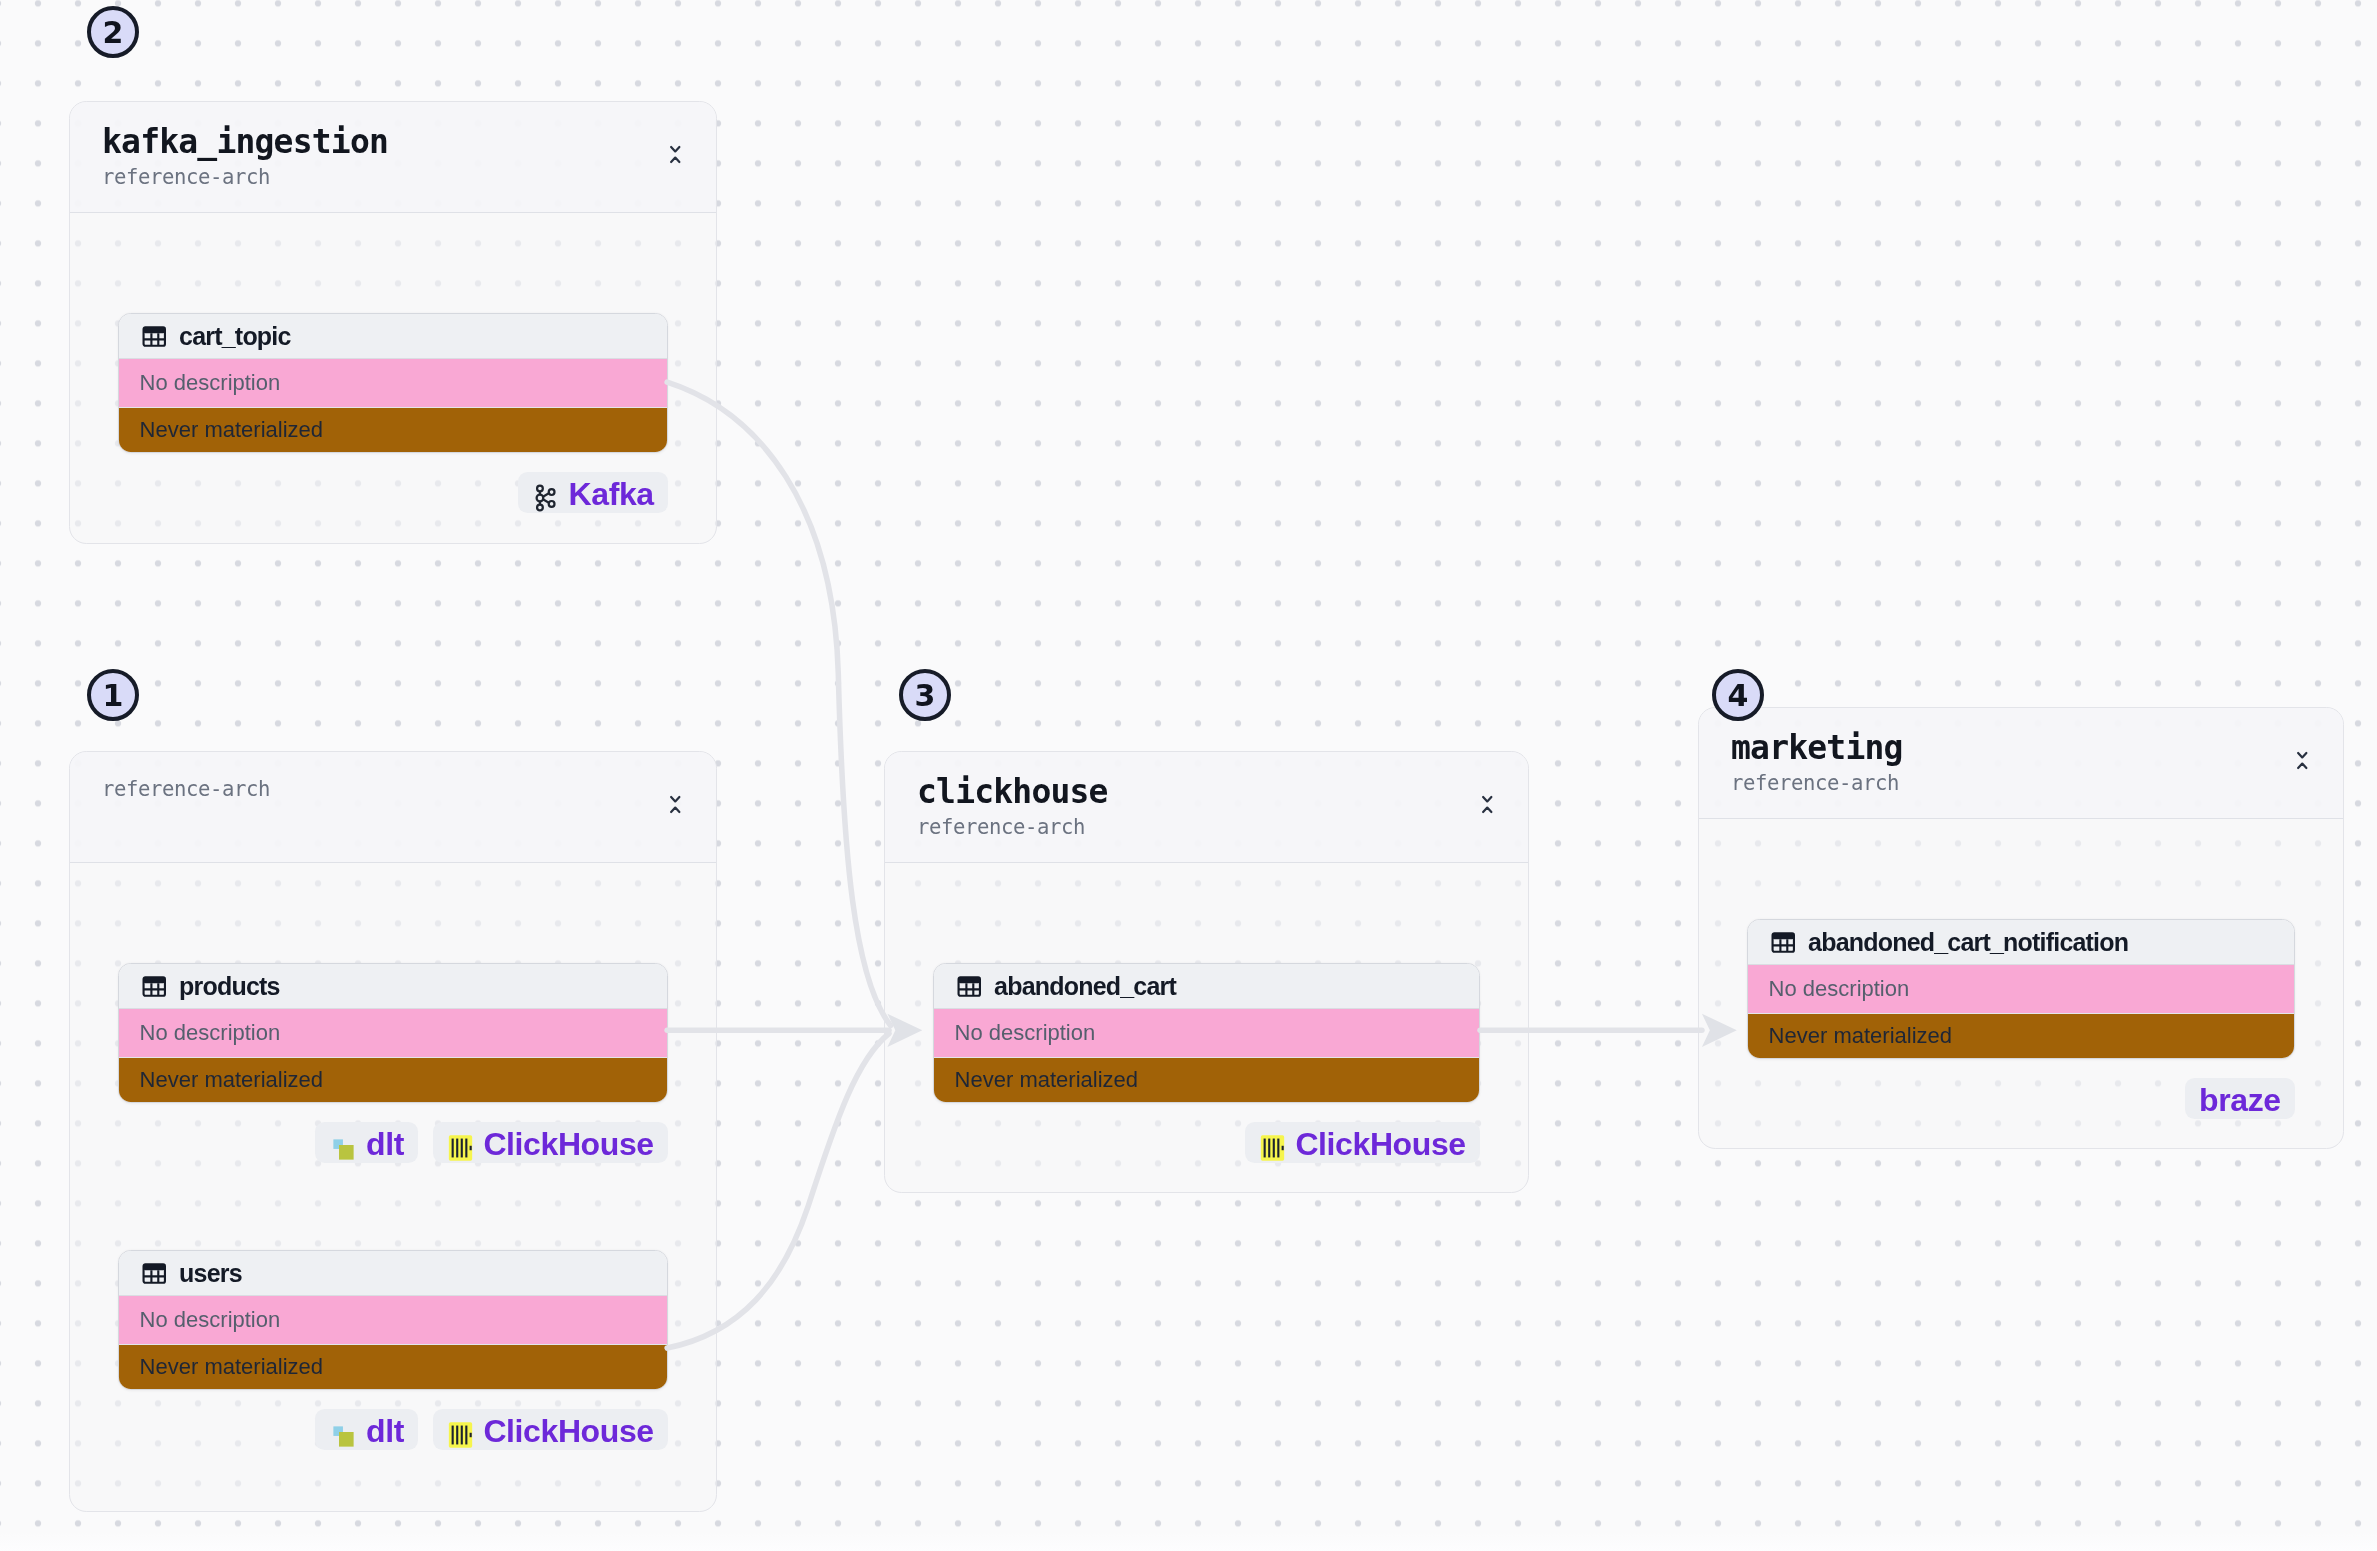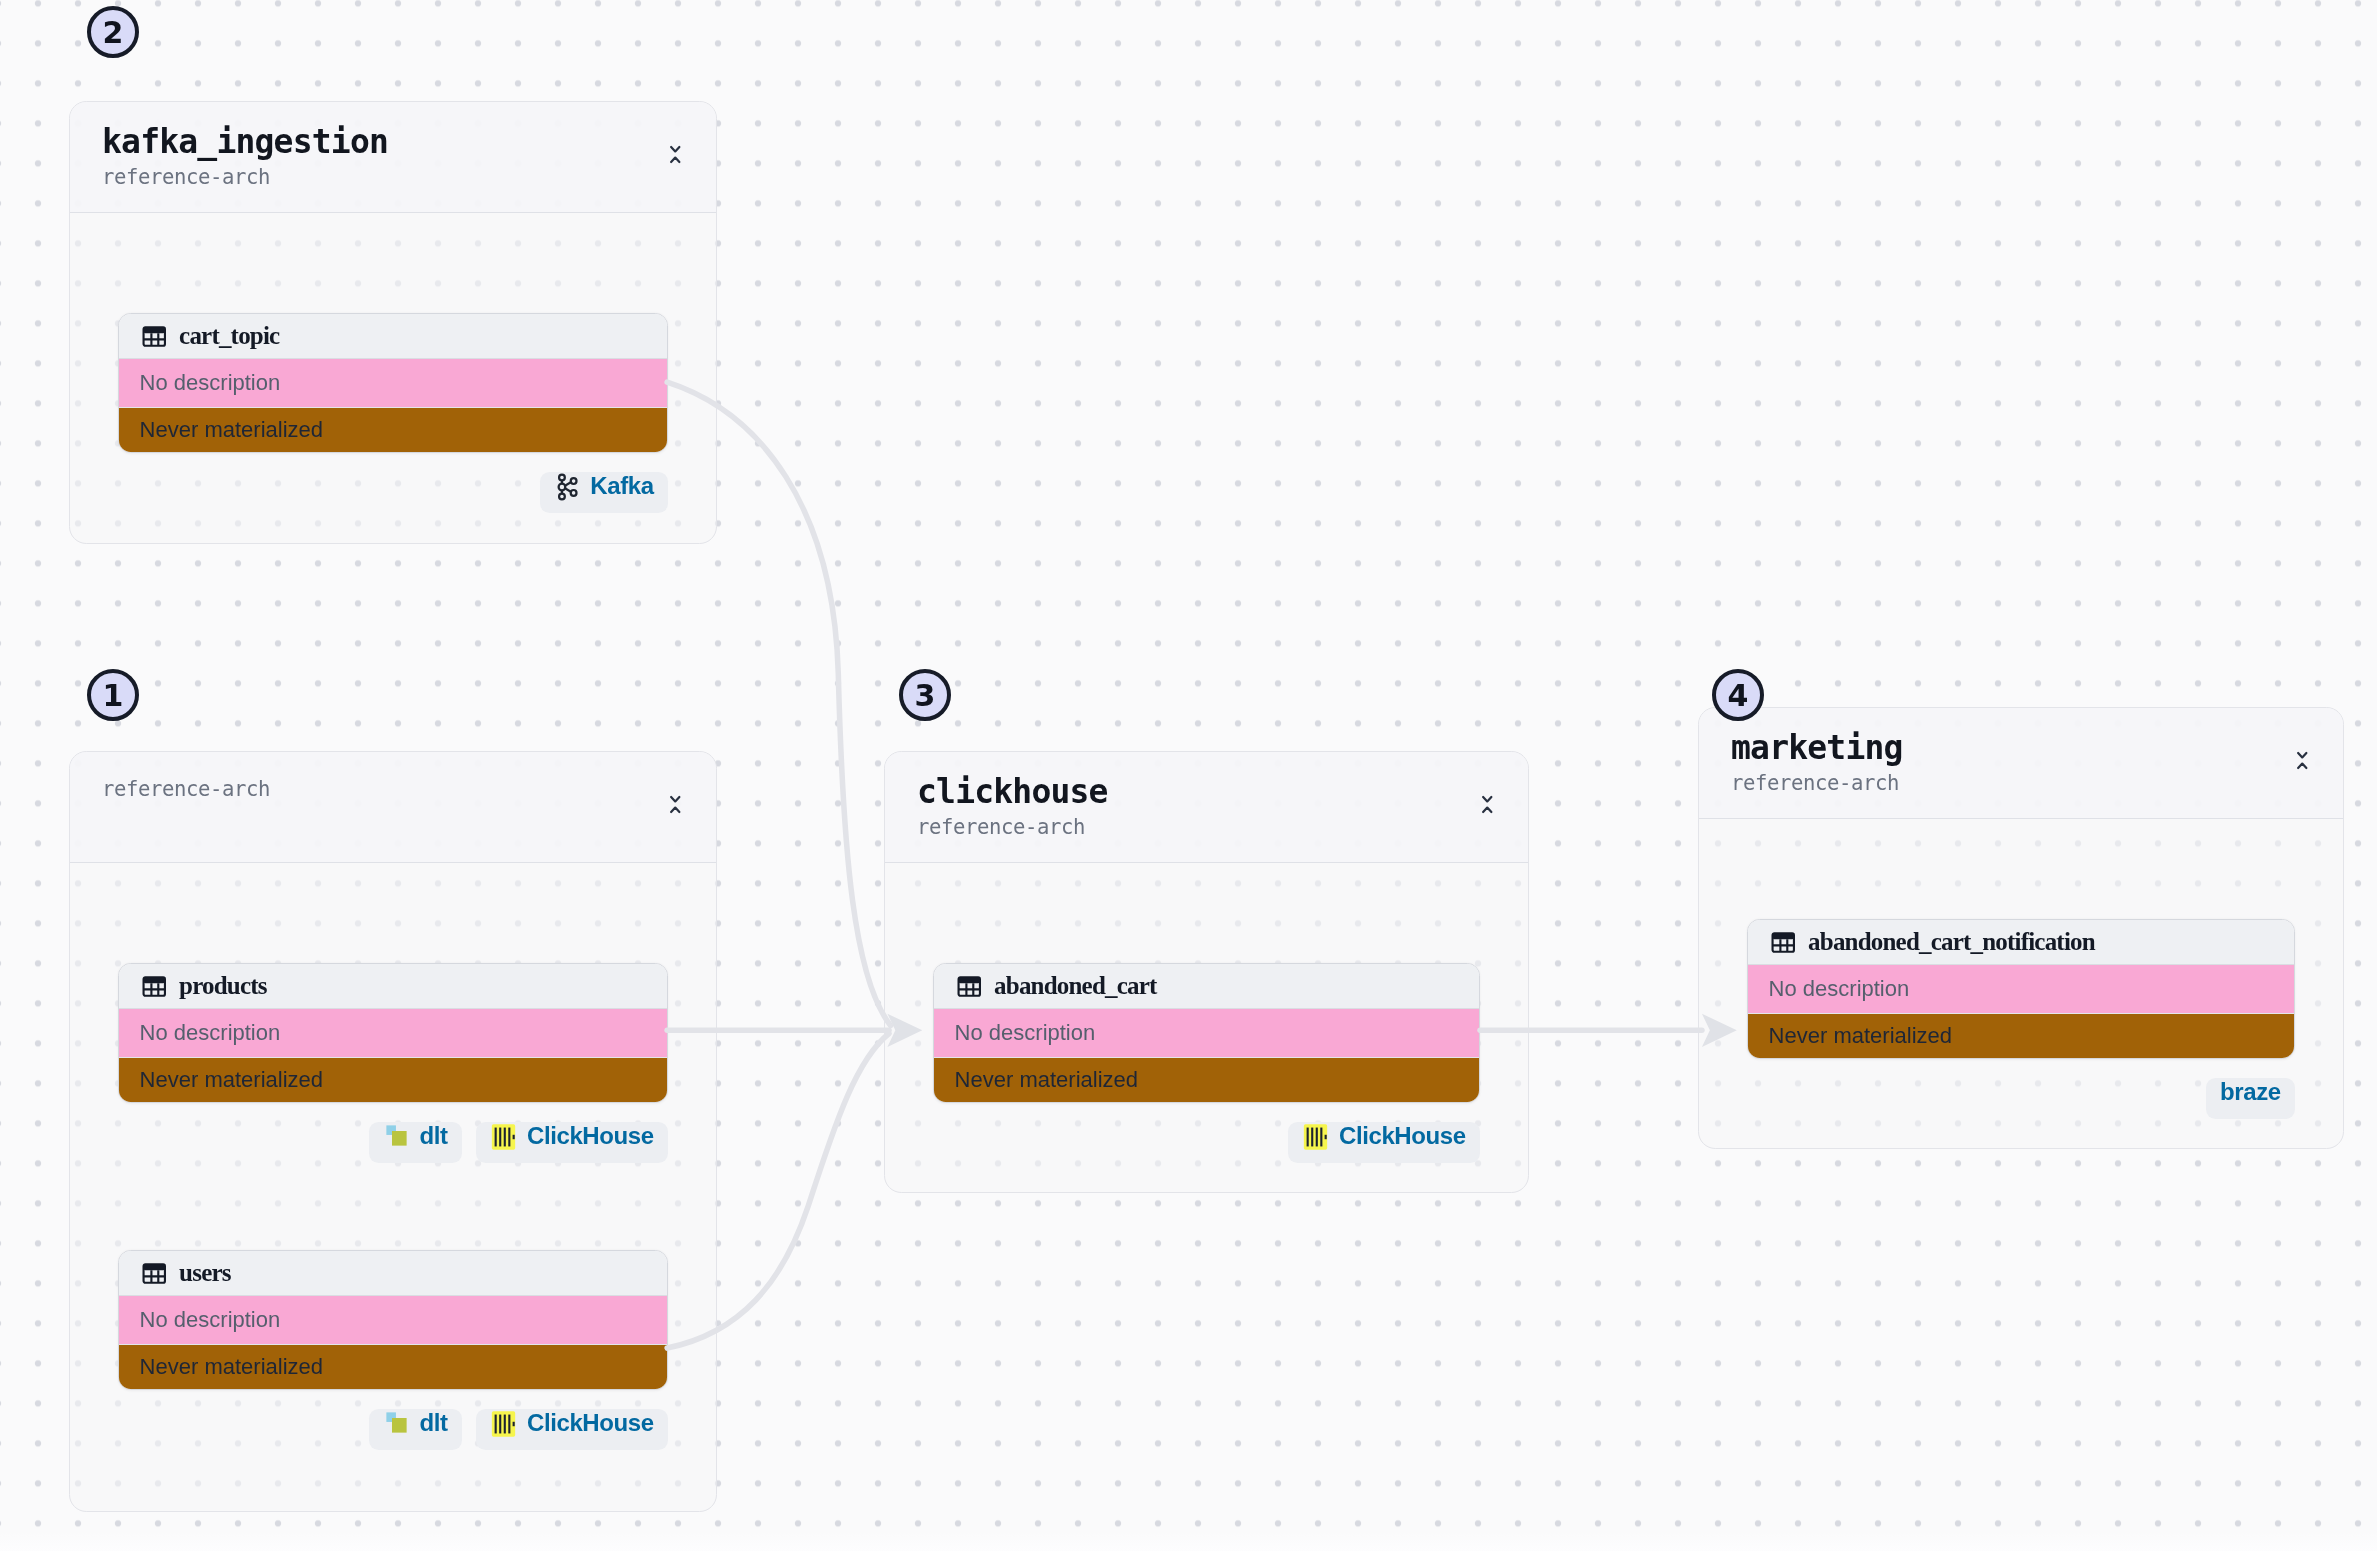--- a/index.html
+++ b/index.html
@@ -58,42 +58,42 @@
   .asset{
     margin:0 48px;border:1.6px solid #d5d8de;border-radius:12.7px;
     overflow:hidden;background:#ffffff;
     box-shadow:0 0.8px 2.4px rgba(20,25,40,0.05);
   }
   .asset-head{
     height:44px;background:#eef0f3;border-bottom:1.2px solid #dadde2;
     display:flex;align-items:center;gap:11px;padding:0 20.6px;
   }
   .asset-name{
-    font-family:Liberation Serif, serif;
+    font-family:Liberation Sans, sans-serif;
     font-size:25px;font-weight:700;color:#141a26;letter-spacing:-0.8px;white-space:nowrap;
   }
   .asset-desc{
     height:48px;background:#f9a8d4;border-bottom:1.2px solid #e4e6ea;
     display:flex;align-items:center;padding:0 20.6px;
     font-size:22px;color:#555f6d;
   }
   .asset-status{
     height:44px;background:#a16207;
     display:flex;align-items:center;padding:0 20.6px;
     font-size:22px;color:#1e2636;
   }
 
   
   .tag-row{
     margin:19px 48px 0 48px;display:flex;justify-content:flex-end;gap:14.3px;height:41px;
   }
   .tag{
-    display:flex;align-items:flex-start;gap:9.5px;
+    display:flex;align-items:flex-end;gap:9.5px;
     background:#eceef2;border-radius:9.5px;padding:0 14.3px;
-    font-size:24px;font-weight:700;color:#0369a1;cursor:pointer;
+    font-size:32px;font-weight:700;color:#6d28d9;cursor:pointer;
     letter-spacing:-0.4px;
   }
   .tag .tag-icon{display:flex;align-items:center;}
 
   
   .badge{
     position:absolute;z-index:3;width:52px;height:52px;border-radius:50%;
     background:#d9dbf8;border:4px solid #161b28;box-sizing:border-box;
     display:flex;align-items:center;justify-content:center;
     font-size:30px;font-weight:700;color:#10141f;

